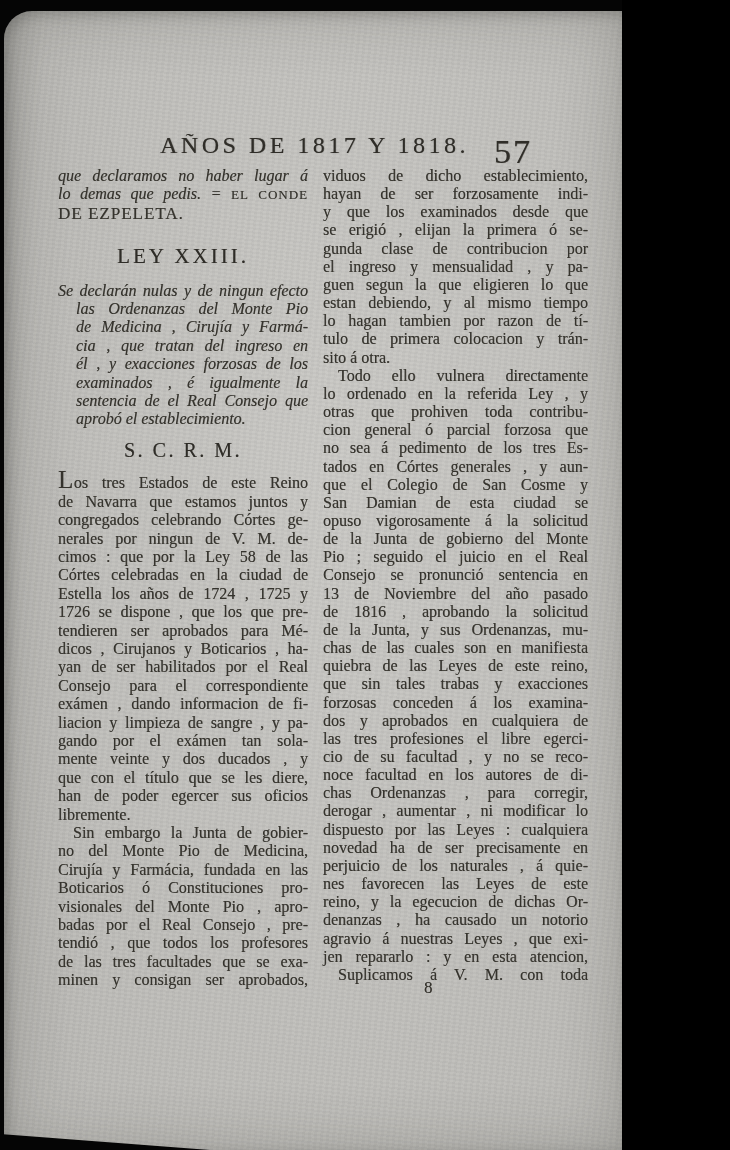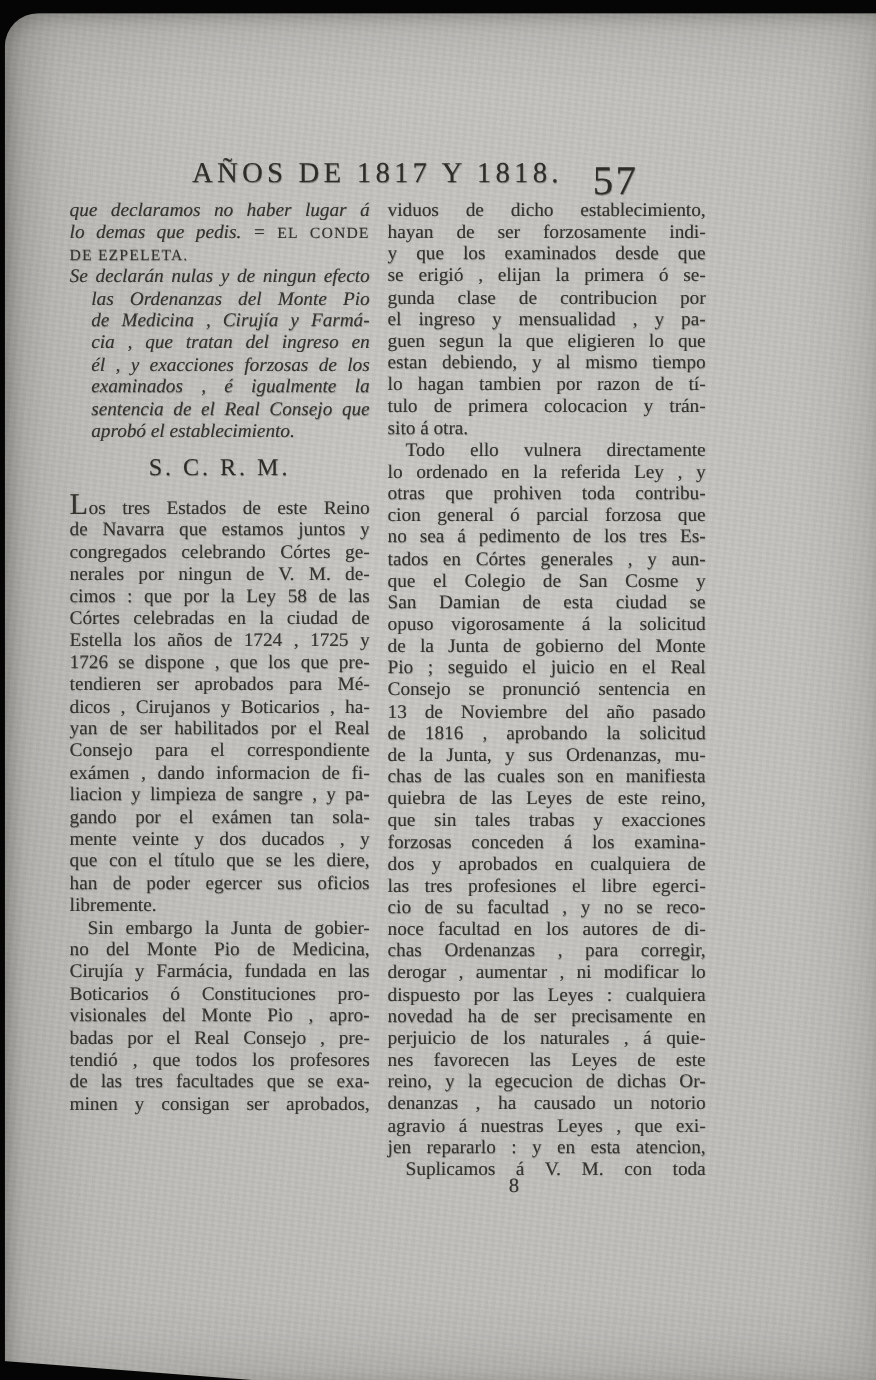--- a/index.html
+++ b/index.html
@@ -1,18 +1,18 @@
 <!DOCTYPE html>
 <html><head>
 <meta charset="utf-8">
 <style>
   html,body{margin:0;padding:0;background:#000;}
   .scan{
     position:relative;
-    width:730px;height:1150px;
+    width:622px;height:1150px;
     background:#050505;
     overflow:hidden;
     font-family:"Liberation Serif", serif;
   }
   
   .paper{
     position:absolute;
     left:4px; top:11px; right:0; bottom:0;
     background:
       radial-gradient(ellipse at 55% 40%, rgba(255,255,255,0.07), rgba(0,0,0,0.05) 85%),
@@ -54,21 +54,21 @@
   .line{
     font-size:16px;
     line-height:18.4px;
     text-align:justify;
     text-align-last:justify;
     white-space:nowrap;
   }
   .col.right .line{ line-height:18.15px; }
   .line.end{ text-align-last:left; }
   .line .it, .line.it{ font-style:italic; }
-  .line.caps{ font-size:13px; letter-spacing:1px; text-align-last:left; }
+  .line.caps{ font-size:17px; letter-spacing:1px; text-align-last:left; }
   .caps{ font-size:13px; letter-spacing:1px; }
   .line.heading{
     font-size:21px; letter-spacing:3px; text-align:center; text-align-last:center;
     margin-top:24px; margin-bottom:16px; color:#2e2c27;
   }
   .line.scrm{
     font-size:20px; letter-spacing:2.5px; text-align:left; text-align-last:center;
     margin-top:12px; margin-bottom:15px; color:#2e2c27;
   }
   .line.hang{ padding-left:18px; }
@@ -89,20 +89,21 @@
 
   <div class="running-header">
     <span class="header-title">AÑOS DE 1817 Y 1818.</span>
     <span class="page-number">57</span>
   </div>
 
   <div class="col left ink">
       <div class="line it">que declaramos no haber lugar á</div>
       <div class="line"><span class="it">lo demas que pedis. = </span><span class="caps">EL CONDE</span></div>
       <div class="line caps end">DE EZPELETA.</div>
+      <div class="line heading">LEY XXIII.</div>
       <div class="line it">Se declarán nulas y de ningun efecto</div>
       <div class="line it hang">las Ordenanzas del Monte Pio</div>
       <div class="line it hang">de Medicina , Cirujía y Farmá-</div>
       <div class="line it hang">cia , que tratan del ingreso en</div>
       <div class="line it hang">él , y exacciones forzosas de los</div>
       <div class="line it hang">examinados , é igualmente la</div>
       <div class="line it hang">sentencia de el Real Consejo que</div>
       <div class="line it hang end">aprobó el establecimiento.</div>
       <div class="line scrm">S. C. R. M.</div>
       <div class="line"><span class="initial">L</span><span>os tres Estados de este Reino</span></div>

